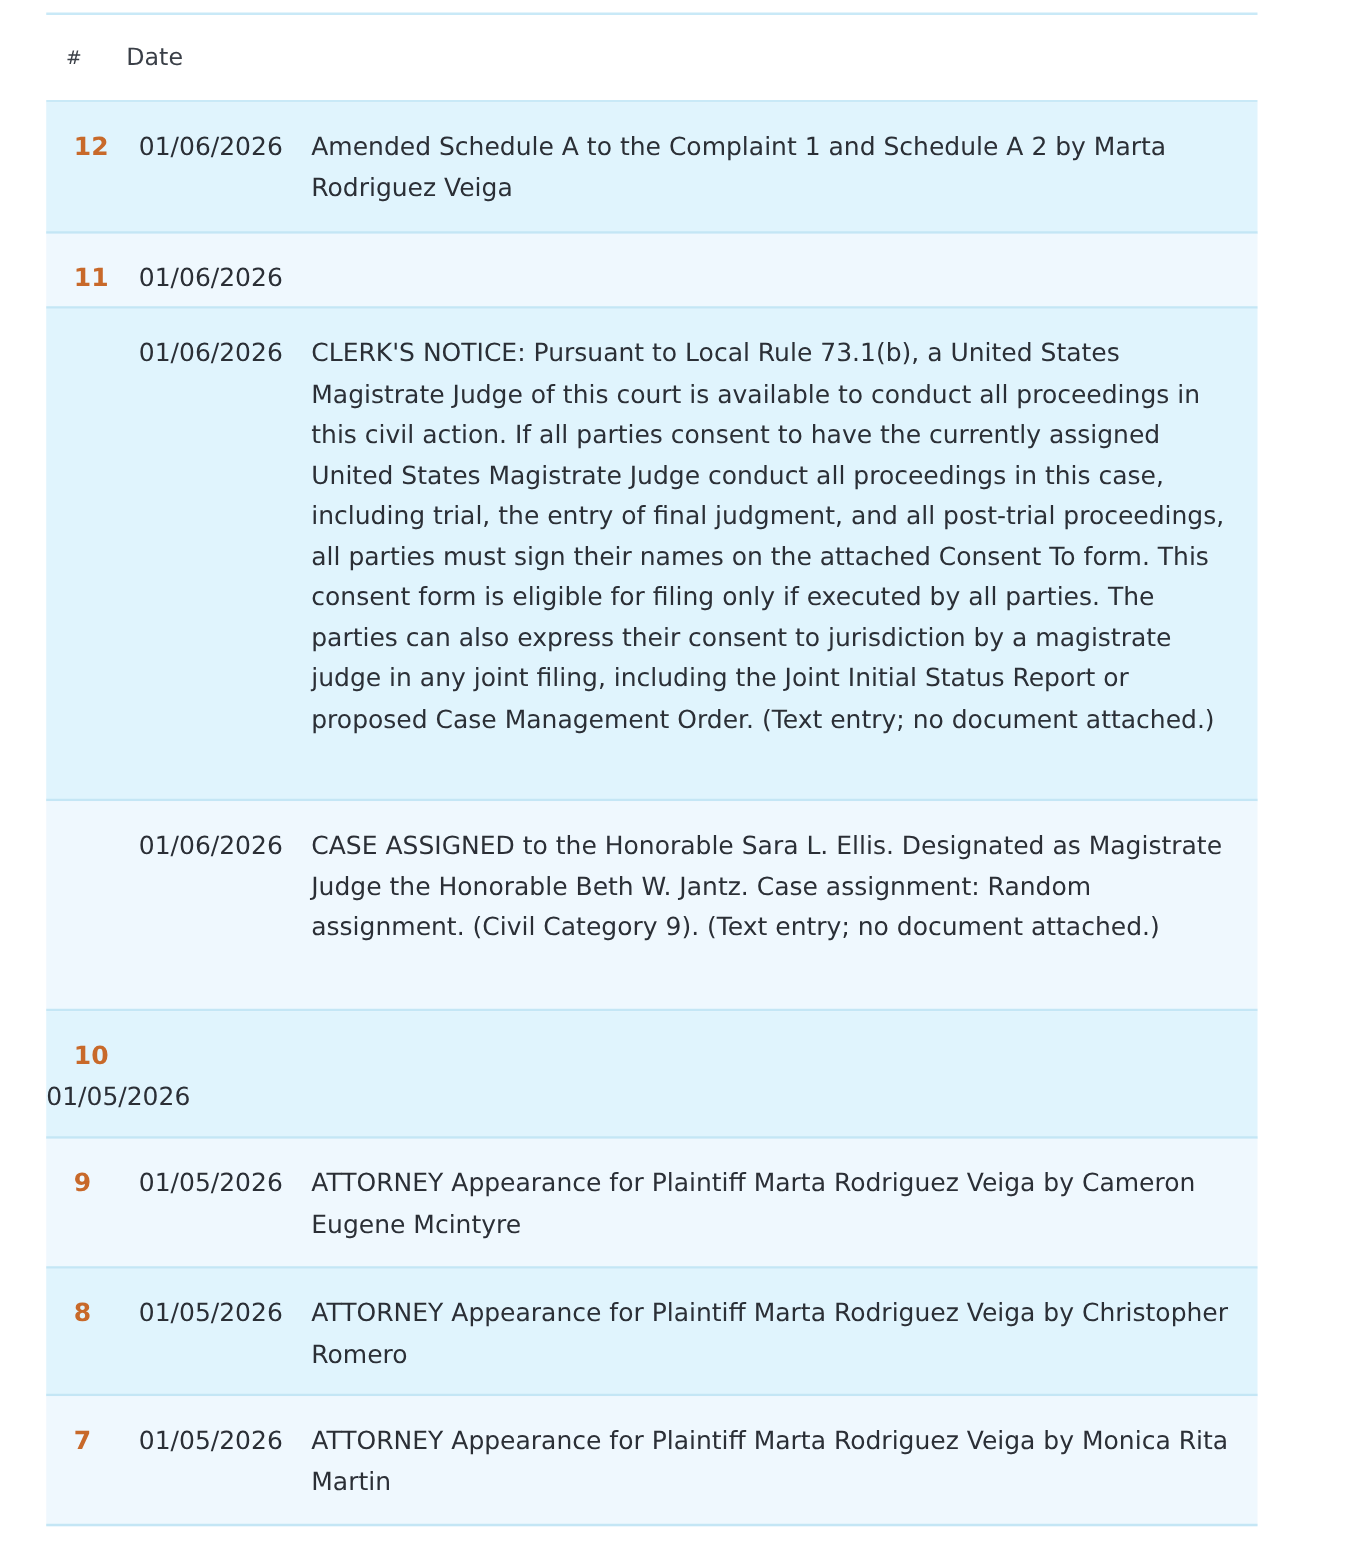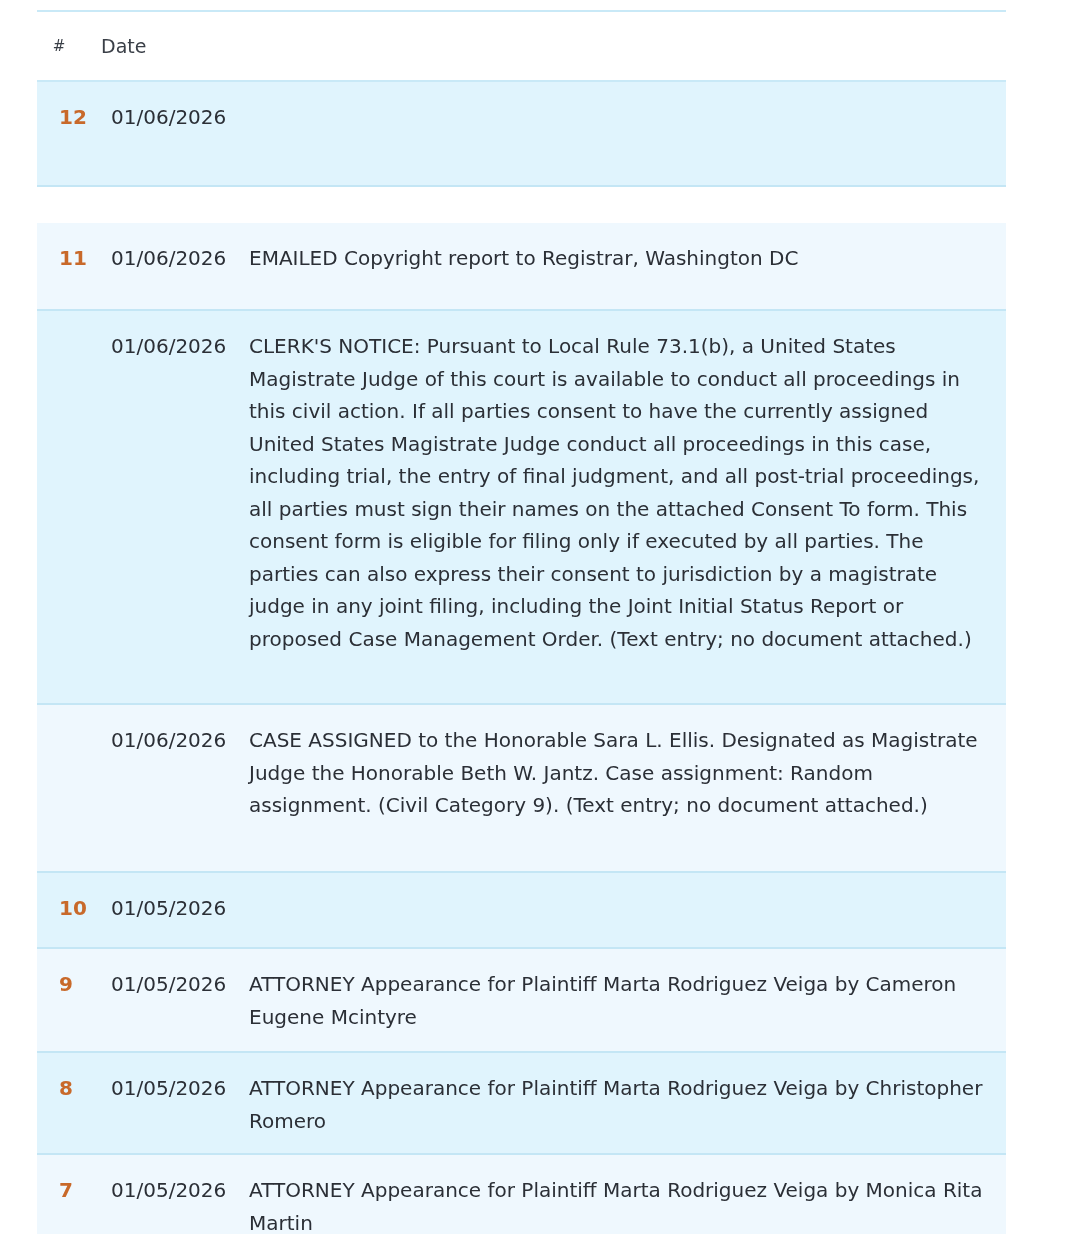--- a/index.html
+++ b/index.html
@@ -84,41 +84,41 @@
 
 <div class="docket">
   <div class="header-row">
     <div class="h-num">#</div>
     <div class="h-date">Date</div>
   </div>
 
   <div class="row shade-a" style="height:105px;">
     <div class="cell-num">12</div>
     <div class="cell-date">01/06/2026</div>
+    <div class="cell-desc">Amended Schedule A to the Complaint 1 and Schedule A 2 by Marta Rodriguez Veiga</div>
   </div>
 
-  <div class="row shade-b" style="height:88px;margin-top:36px;">
+  <div class="row shade-b" style="height:60px;">
     <div class="cell-num">11</div>
     <div class="cell-date">01/06/2026</div>
-    <div class="cell-desc">EMAILED Copyright report to Registrar, Washington DC</div>
   </div>
 
   <div class="row shade-a" style="height:394px;">
     <div class="cell-num"></div>
     <div class="cell-date">01/06/2026</div>
     <div class="cell-desc">CLERK'S NOTICE: Pursuant to Local Rule 73.1(b), a United States Magistrate Judge of this court is available to conduct all proceedings in this civil action. If all parties consent to have the currently assigned United States Magistrate Judge conduct all proceedings in this case, including trial, the entry of final judgment, and all post-trial proceedings, all parties must sign their names on the attached Consent To form. This consent form is eligible for filing only if executed by all parties. The parties can also express their consent to jurisdiction by a magistrate judge in any joint filing, including the Joint Initial Status Report or proposed Case Management Order. (Text entry; no document attached.)</div>
   </div>
 
   <div class="row shade-b" style="height:168px;">
     <div class="cell-num"></div>
     <div class="cell-date">01/06/2026</div>
     <div class="cell-desc">CASE ASSIGNED to the Honorable Sara L. Ellis. Designated as Magistrate Judge the Honorable Beth W. Jantz. Case assignment: Random assignment. (Civil Category 9). (Text entry; no document attached.)</div>
   </div>
 
-  <div class="row shade-a" style="height:76px;">
+  <div class="row shade-a" style="height:102px;flex-direction:column;">
     <div class="cell-num">10</div>
     <div class="cell-date">01/05/2026</div>
   </div>
 
   <div class="row shade-b" style="height:104px;">
     <div class="cell-num">9</div>
     <div class="cell-date">01/05/2026</div>
     <div class="cell-desc">ATTORNEY Appearance for Plaintiff Marta Rodriguez Veiga by Cameron Eugene Mcintyre</div>
   </div>
 

